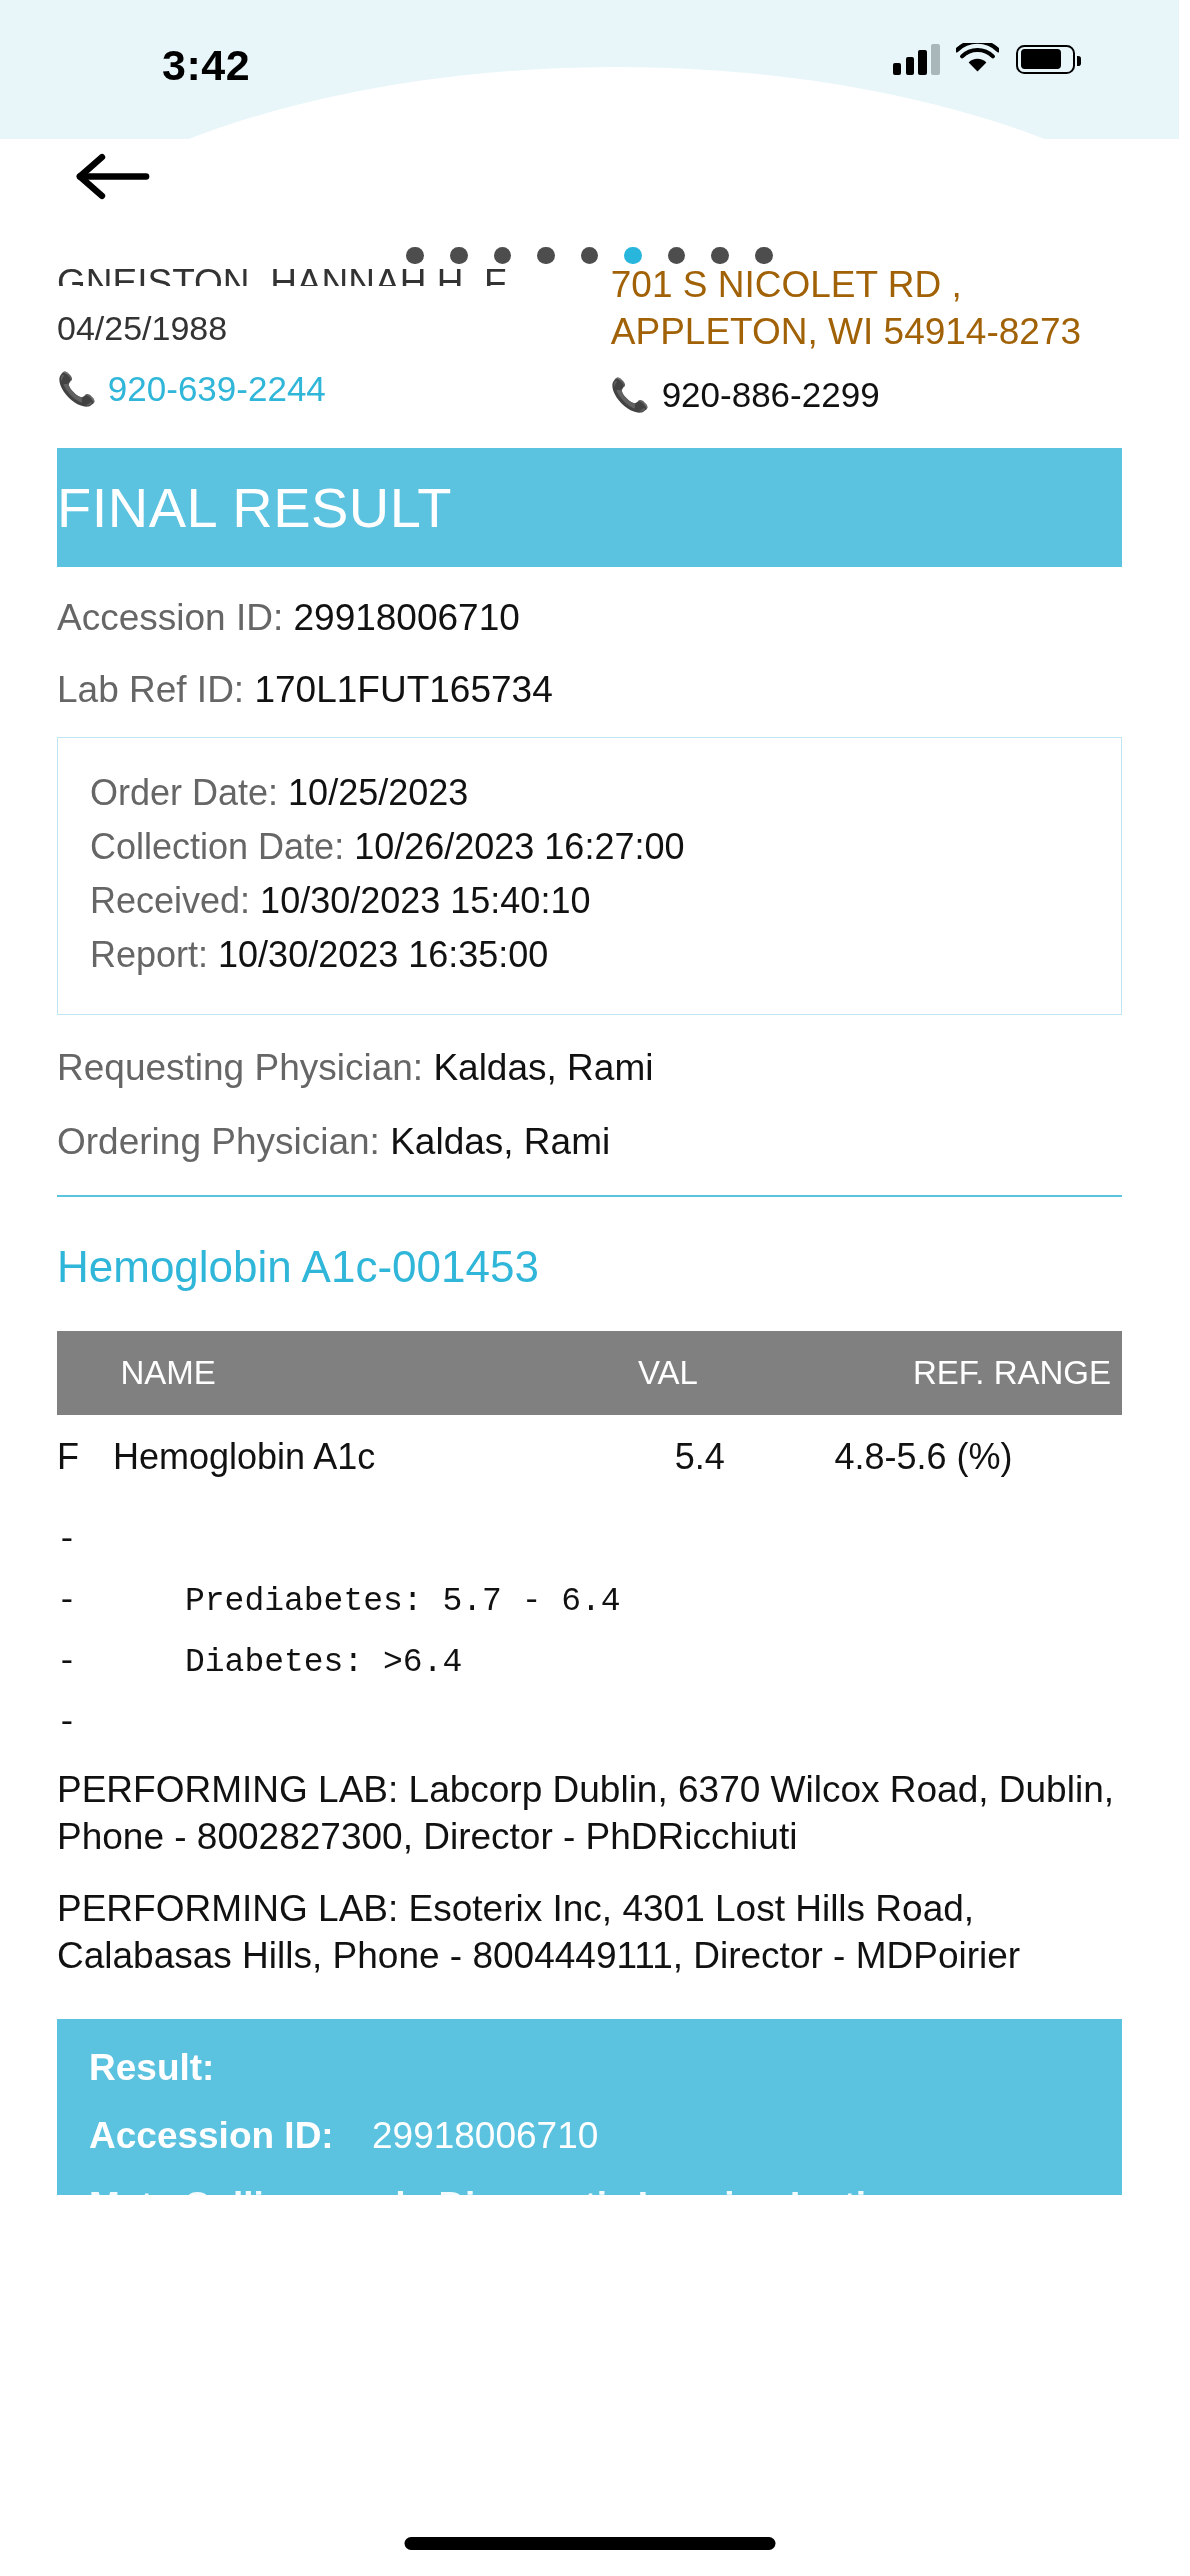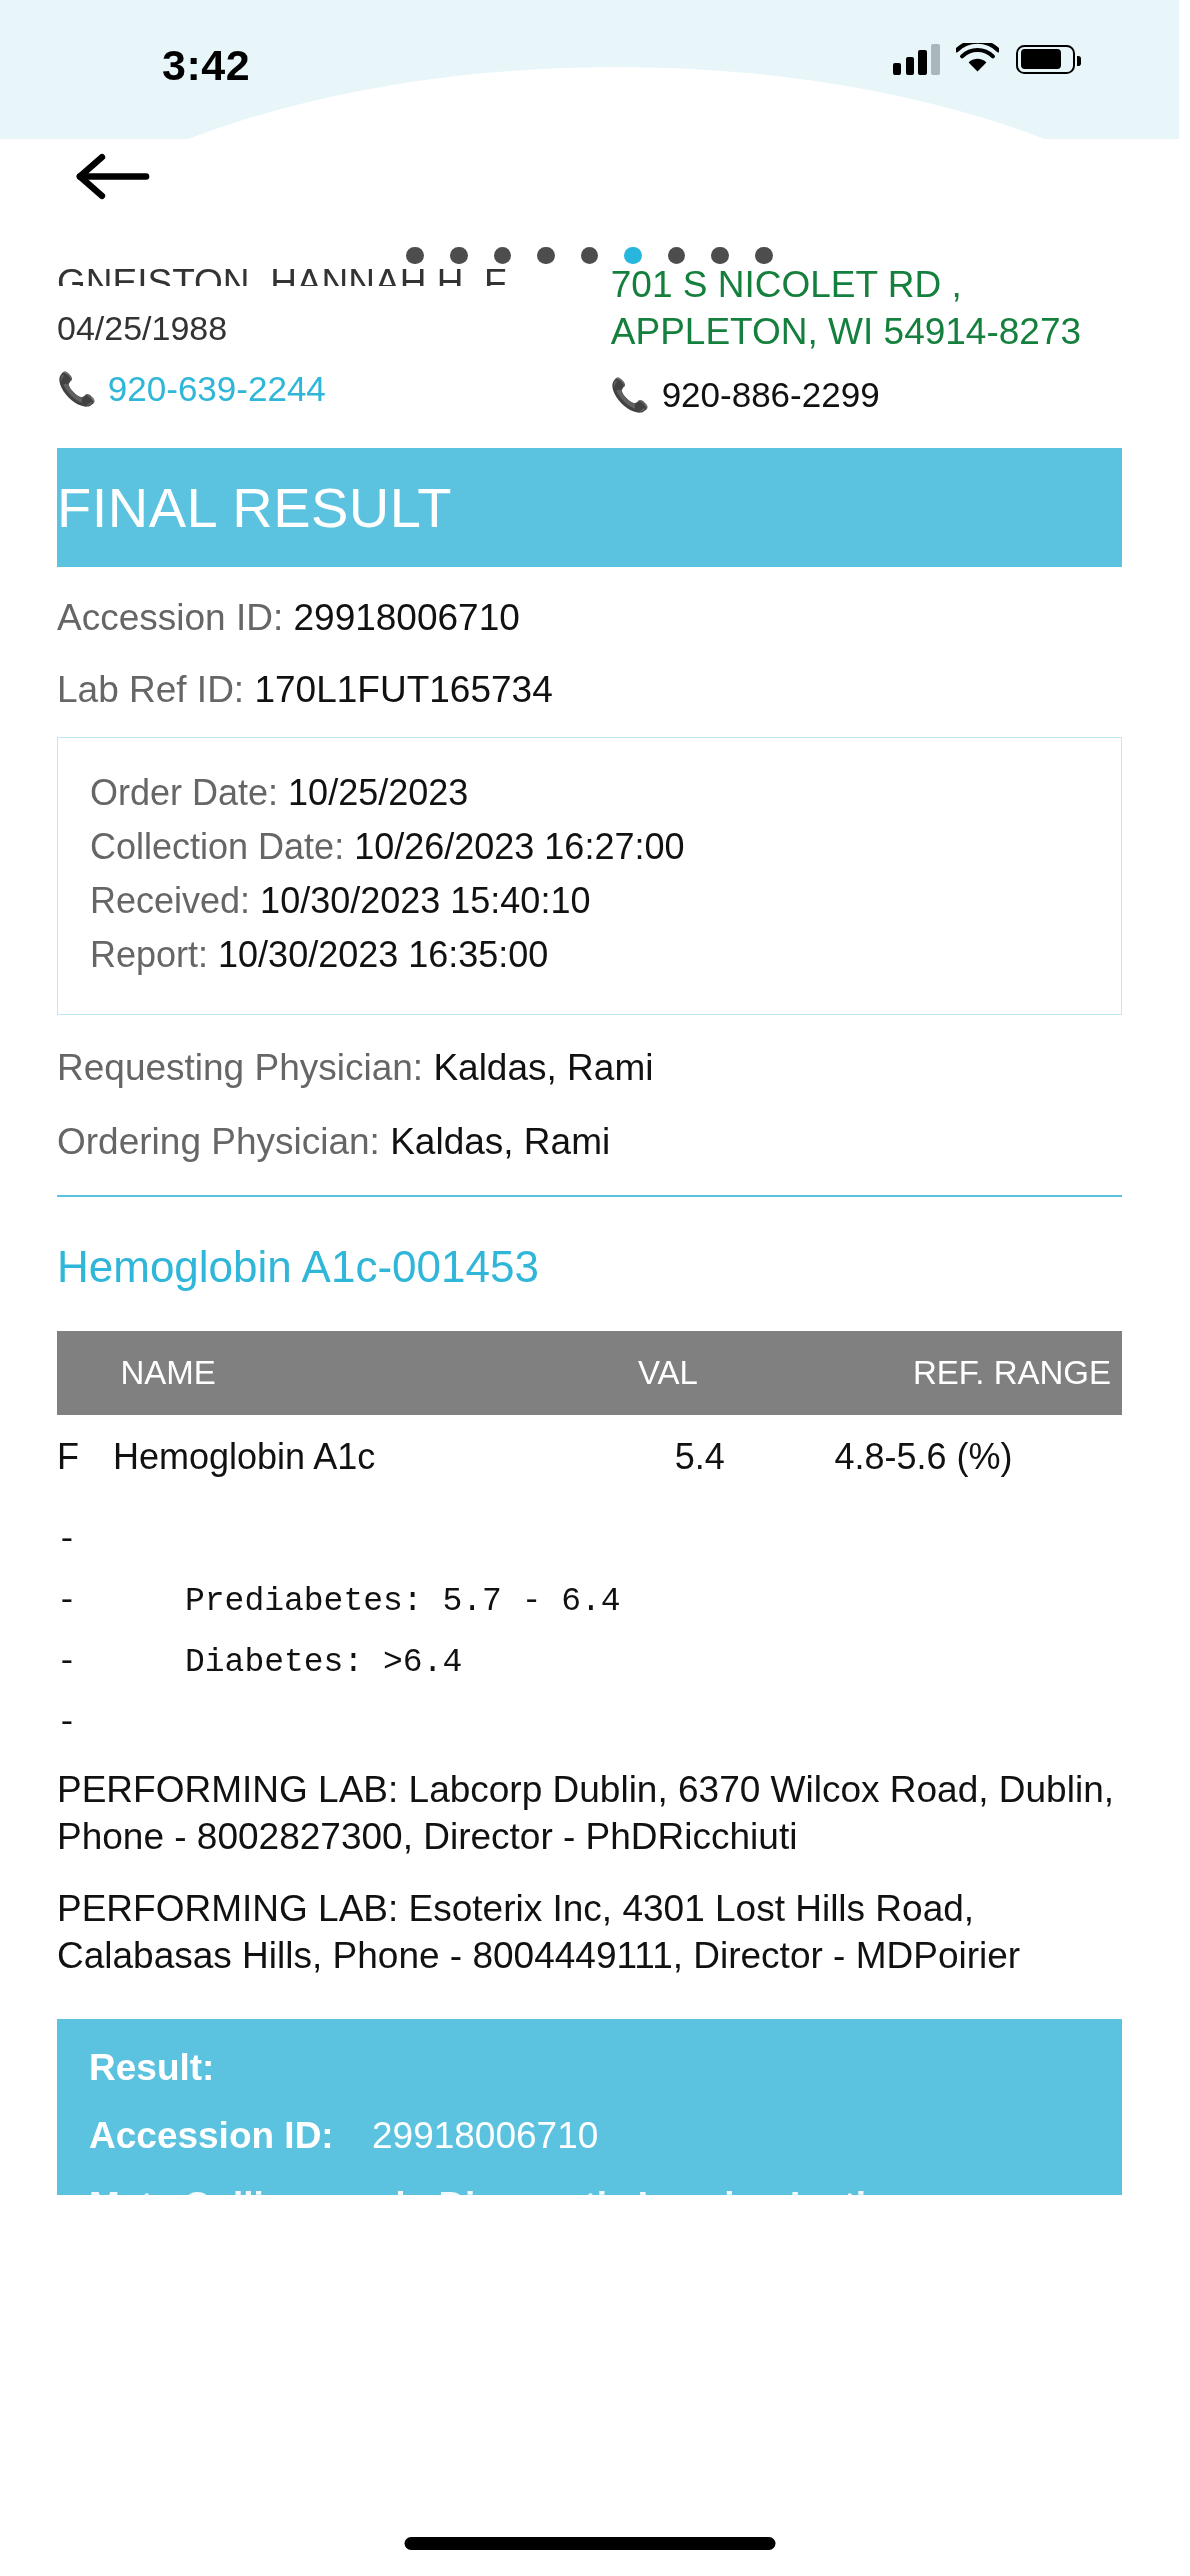--- a/index.html
+++ b/index.html
@@ -97,21 +97,21 @@
     margin-bottom: 7.4px;
   }
   .dob { font-size: 34px; color: #333; margin-top: 23px; }
   .phone-line {
     display: flex; align-items: center; gap: 11px; margin-top: 20.4px;
     font-size: 35px;
   }
   .phone-link { color: #2fb6d8; }
   .phone-plain { color: #111; }
   .phone-ico { font-size: 32px; }
-  .addr { font-size: 37px; color: #15803d; line-height: 1.25; }
+  .addr { font-size: 37px; color: #a16207; line-height: 1.25; }
 
   .final-banner {
     margin-top: 33px;
     background: #5bc2e0;
     color: #ffffff;
     text-align: left;
     font-size: 56px;
     padding: 27px 0;
     letter-spacing: 0.5px;
   }

